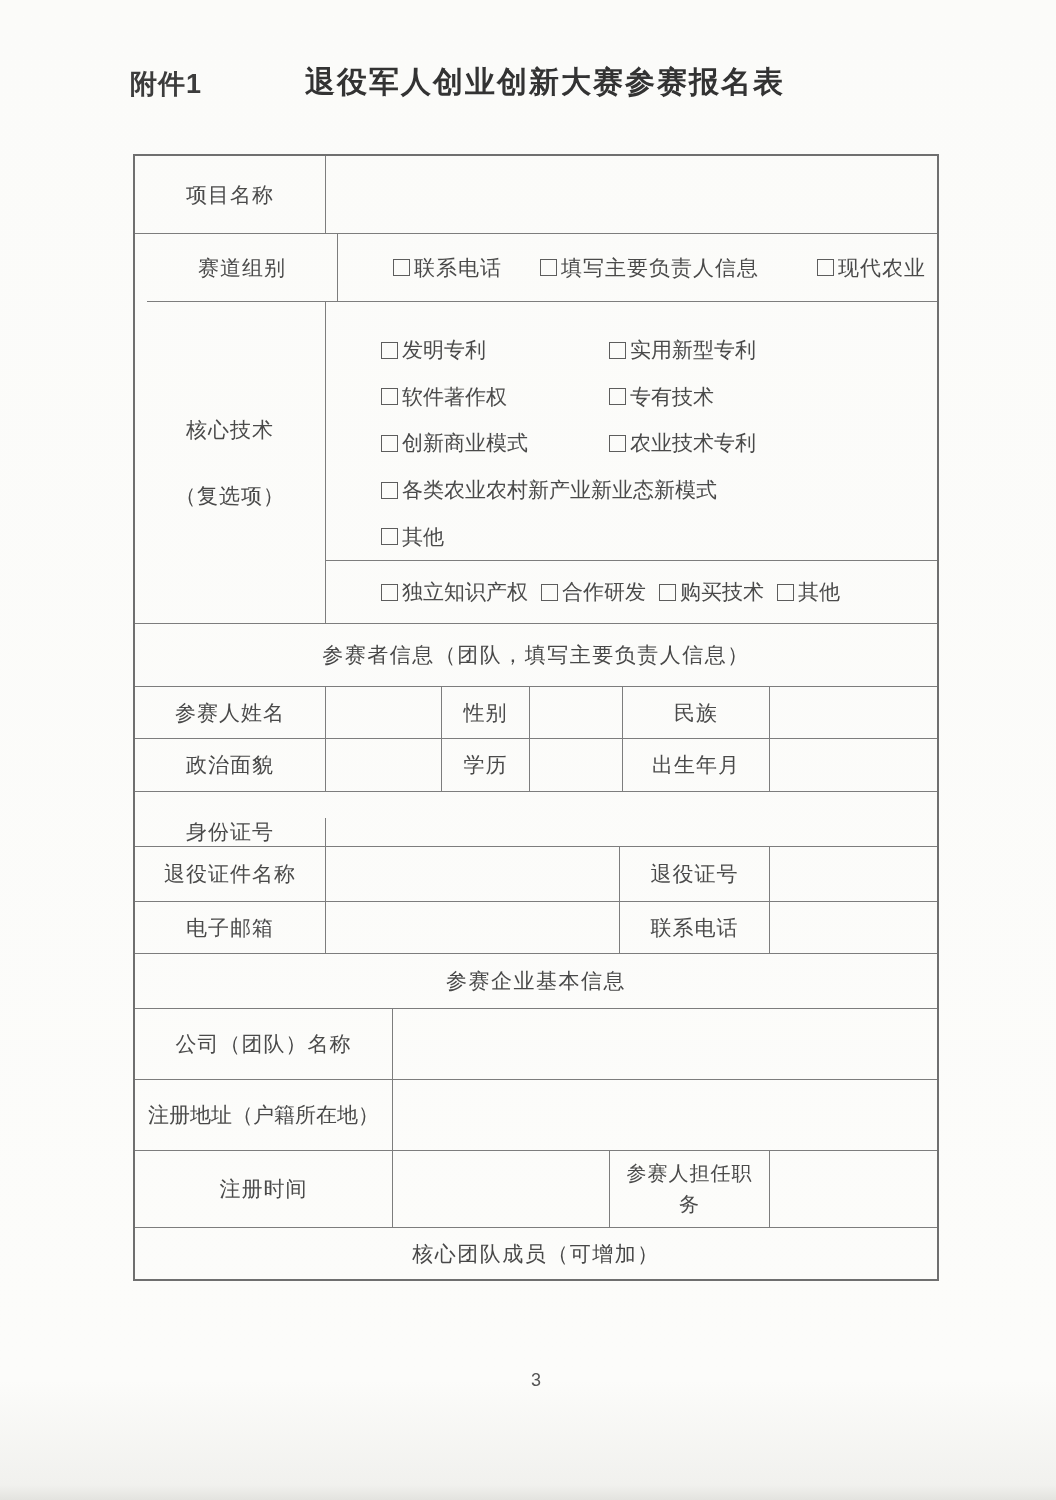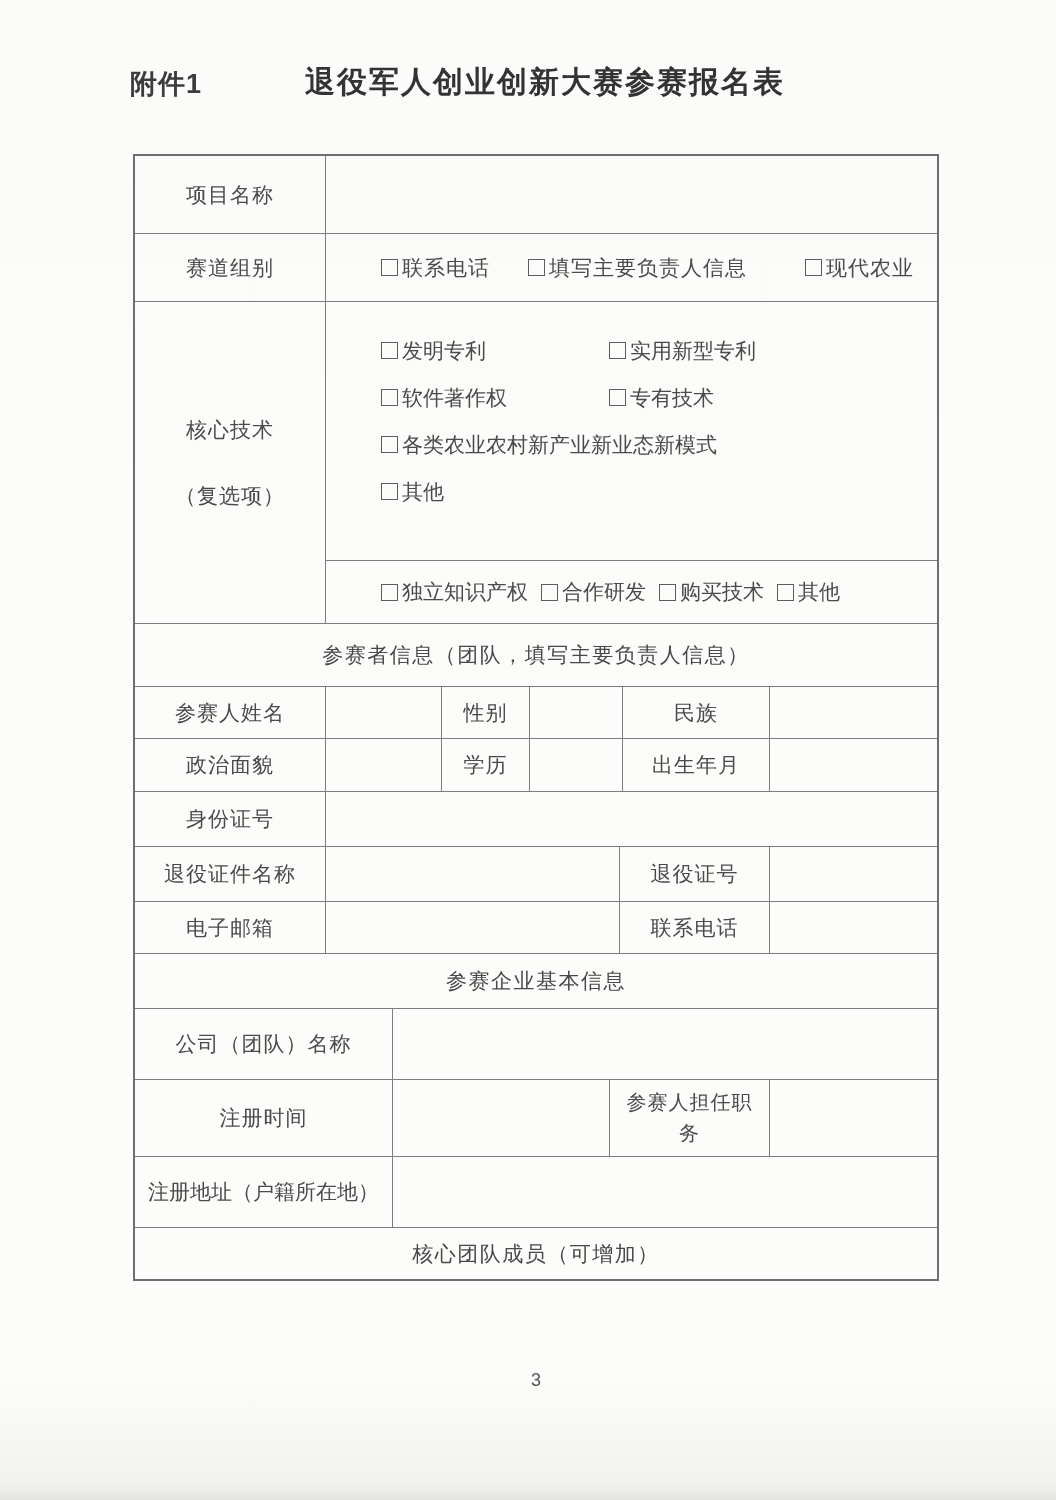--- a/index.html
+++ b/index.html
@@ -69,21 +69,21 @@
   <div class="attachment">附件1</div>
   <div class="doc-title">退役军人创业创新大赛参赛报名表</div>
 
   <div class="tbl">
 
     <div class="row" style="height:78px;">
       <div class="cell" style="width:191px;">项目名称</div>
       <div class="cell" style="flex:1;"></div>
     </div>
 
-    <div class="row" style="height:68px;">
+    <div class="row" style="height:68px;margin-left:12px;">
       <div class="cell" style="width:191px;">赛道组别</div>
       <div class="cell left trackline">
         <span class="opt" style="margin-right:38px;">
             <span class="cb"></span>
             <span>联系电话</span>
           </span>
         <span class="opt" style="margin-right:58px;">
             <span class="cb"></span>
             <span>填写主要负责人信息</span>
           </span>
@@ -115,20 +115,30 @@
             <span class="opt tl-col1">
                 <span class="cb"></span>
                 <span>软件著作权</span>
               </span>
             <span class="opt">
                 <span class="cb"></span>
                 <span>专有技术</span>
               </span>
           </div>
           <div class="techline">
+            <span class="opt tl-col1">
+                <span class="cb"></span>
+                <span>创新商业模式</span>
+              </span>
+            <span class="opt">
+                <span class="cb"></span>
+                <span>农业技术专利</span>
+              </span>
+          </div>
+          <div class="techline">
             <span class="opt">
                 <span class="cb"></span>
                 <span>各类农业农村新产业新业态新模式</span>
               </span>
           </div>
           <div class="techline">
             <span class="opt">
                 <span class="cb"></span>
                 <span>其他</span>
               </span>
@@ -170,21 +180,21 @@
 
     <div class="row" style="height:53px;">
       <div class="cell" style="width:191px;">政治面貌</div>
       <div class="cell" style="width:116px;"></div>
       <div class="cell" style="width:88px;">学历</div>
       <div class="cell" style="width:93px;"></div>
       <div class="cell" style="width:147px;">出生年月</div>
       <div class="cell" style="flex:1;"></div>
     </div>
 
-    <div class="row" style="height:55px;">
+    <div class="row" style="height:55px;align-items:flex-end;">
       <div class="cell" style="width:191px;">身份证号</div>
       <div class="cell" style="flex:1;"></div>
     </div>
 
     <div class="row" style="height:55px;">
       <div class="cell" style="width:191px;">退役证件名称</div>
       <div class="cell" style="width:294px;"></div>
       <div class="cell" style="width:150px;">退役证号</div>
       <div class="cell" style="flex:1;"></div>
     </div>
@@ -199,32 +209,32 @@
     <div class="row" style="height:55px;">
       <div class="cell hdr" style="flex:1;">参赛企业基本信息</div>
     </div>
 
     <div class="row" style="height:71px;">
       <div class="cell" style="width:258px;">公司（团队）名称</div>
       <div class="cell" style="flex:1;"></div>
     </div>
 
 
+    <div class="row" style="height:71px;">
+      <div class="cell" style="width:258px;letter-spacing:0;">注册地址（户籍所在地）</div>
+      <div class="cell" style="flex:1;"></div>
+    </div>
+
     <div class="row" style="height:77px;">
       <div class="cell" style="width:258px;">注册时间</div>
       <div class="cell" style="width:217px;"></div>
       <div class="cell pos-cell" style="width:160px;">参赛人担任职务</div>
       <div class="cell" style="flex:1;"></div>
     </div>
 
-    <div class="row" style="height:71px;">
-      <div class="cell" style="width:258px;letter-spacing:0;">注册地址（户籍所在地）</div>
-      <div class="cell" style="flex:1;"></div>
-    </div>
-
     <div class="row" style="height:51px;">
       <div class="cell hdr" style="flex:1;">核心团队成员（可增加）</div>
     </div>
 
   </div>
 
   <div class="page-num">3</div>
 
 </div>
 

